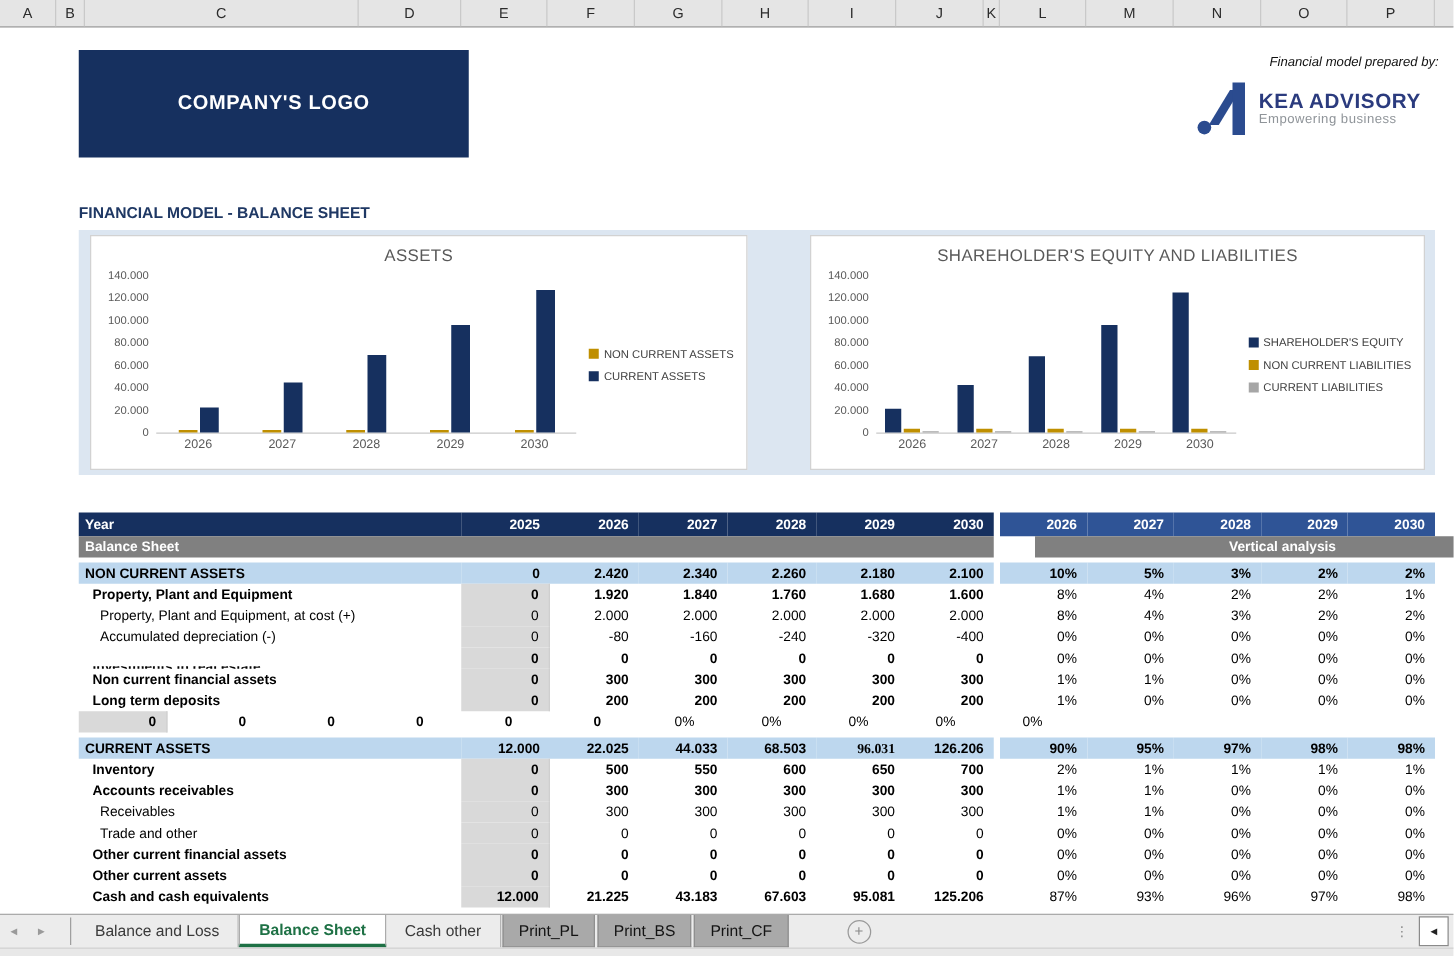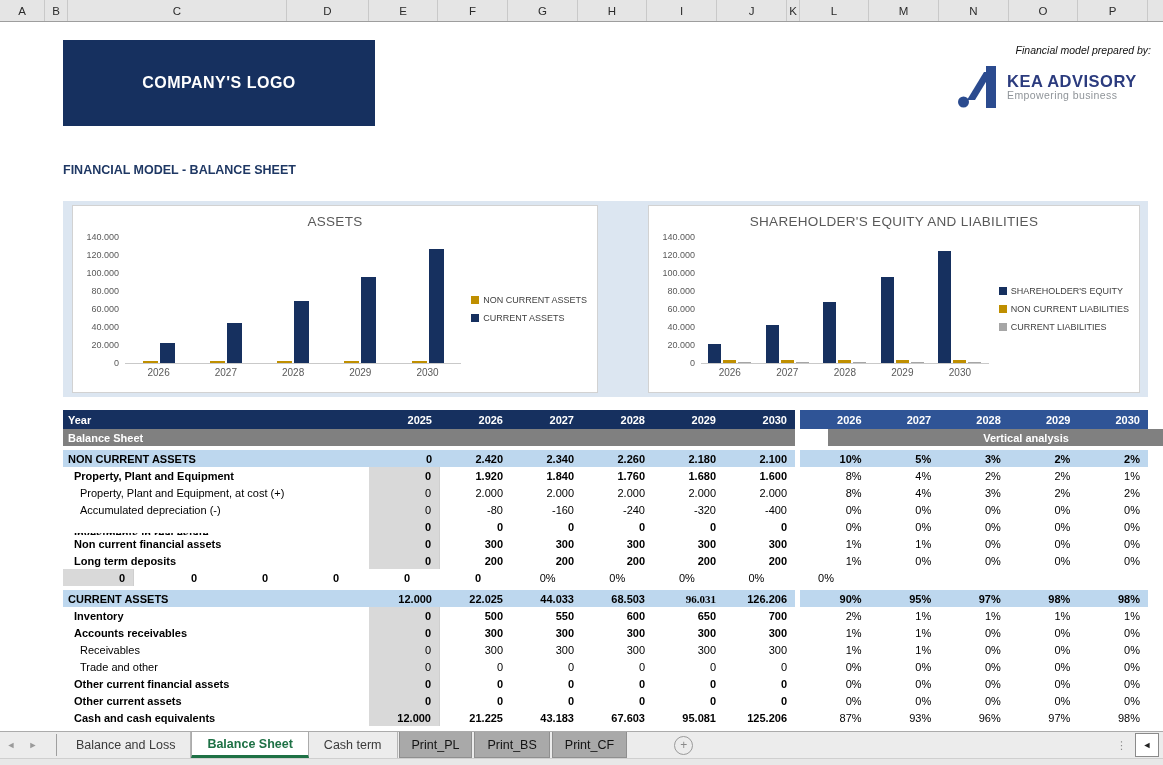--- a/index.html
+++ b/index.html
@@ -21,21 +21,21 @@
   #brand{position:absolute;left:951px;top:62px;width:204px;height:50px;background:#fff;
          display:flex;align-items:center;padding-left:6px;box-sizing:border-box;}
   #brandtext{margin-left:6px;line-height:1.05;}
   #brandname{font-weight:bold;font-size:16.5px;color:#2B3B7E;letter-spacing:.5px;}
   #brandtag{font-size:10.5px;color:#8f9499;letter-spacing:.4px;}
 
   #ptitle{position:absolute;left:63px;top:163px;font-size:12.5px;font-weight:bold;color:#1F3864;}
   #pnote{position:absolute;left:63px;top:182px;font-size:11px;font-style:italic;color:#1F3864;}
 
   
-  #chartband{position:absolute;left:63px;top:201px;width:1085px;height:196px;background:#DCE6F1;}
+  #chartband{position:absolute;left:63px;top:184px;width:1085px;height:196px;background:#DCE6F1;}
   .chartbox{position:absolute;top:4px;background:#fff;border:1px solid #D2D2D2;box-sizing:border-box;
             height:188px;}
   #chart1{left:9px;width:526px;}
   #chart2{left:585px;width:492px;}
   .ctitle{text-align:center;padding-top:8px;font-size:13.5px;color:#595959;letter-spacing:.3px;}
   .cbody{display:flex;padding:8px 8px 0 6px;}
   .yaxis{width:46px;position:relative;height:126px;flex:none;}
   .yaxis span{position:absolute;right:6px;font-size:9px;color:#595959;}
   .cplotwrap{flex:1;min-width:0;}
   .cplot{height:126px;display:flex;border-bottom:1px solid #C9C9C9;box-sizing:content-box;}
@@ -519,21 +519,21 @@
       </div>
     </div>
 
   <div id="tabbar">
     <span class="navbtn">◄</span>
     <span class="navbtn">►</span>
     <span id="tabdivider"></span>
     <span id="tabsmount" style="display:flex;align-items:stretch;">
         <div class="tab inactive">Balance and Loss</div>
         <div class="tab active">Balance Sheet</div>
-        <div class="tab inactive">Cash term</div>
+        <div class="tab inactive">Cash other</div>
         <div class="tab filled">Print_PL</div>
         <div class="tab filled">Print_BS</div>
         <div class="tab filled">Print_CF</div>
       </span>
     <span id="addsheet">+</span>
     <span id="rightctrl">
       <span id="dots">⋮</span>
       <span id="scrollleftbox">◄</span>
     </span>
   </div>

